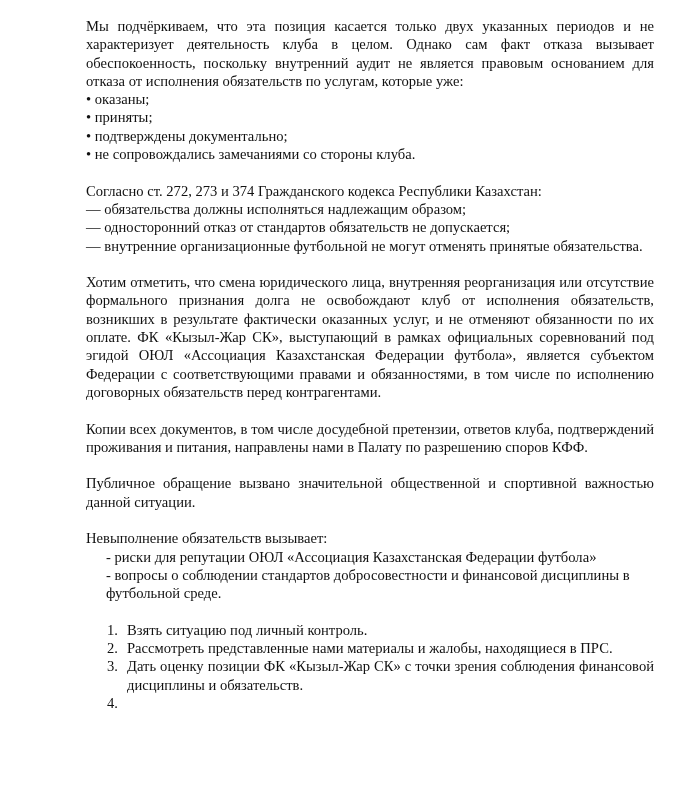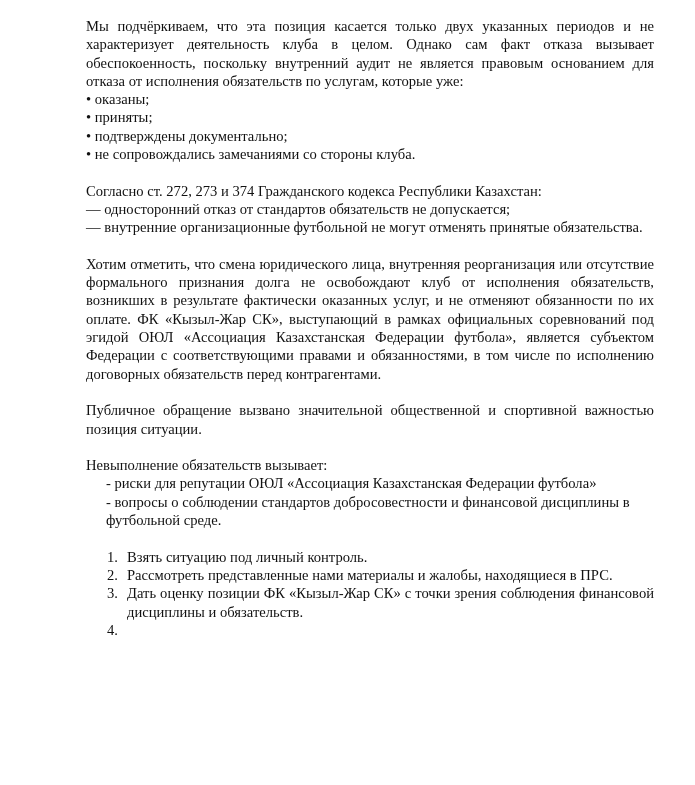--- a/index.html
+++ b/index.html
@@ -26,28 +26,30 @@
   <div class="para">
     <div class="justify">Мы подчёркиваем, что эта позиция касается только двух указанных периодов и не характеризует деятельность клуба в целом. Однако сам факт отказа вызывает обеспокоенность, поскольку внутренний аудит не является правовым основанием для отказа от исполнения обязательств по услугам, которые уже:</div>
     <span class="line">• оказаны;</span>
     <span class="line">• приняты;</span>
     <span class="line">• подтверждены документально;</span>
     <span class="line">• не сопровождались замечаниями со стороны клуба.</span>
   </div>
 
   <div class="para">
     <span class="line">Согласно ст. 272, 273 и 374 Гражданского кодекса Республики Казахстан:</span>
+    <span class="line">— обязательства должны исполняться надлежащим образом;</span>
     <span class="line">— односторонний отказ от стандартов обязательств не допускается;</span>
     <span class="line">— внутренние организационные футбольной не могут отменять принятые обязательства.</span>
   </div>
 
   <div class="para justify">Хотим отметить, что смена юридического лица, внутренняя реорганизация или отсутствие формального признания долга не освобождают клуб от исполнения обязательств, возникших в результате фактически оказанных услуг, и не отменяют обязанности по их оплате. ФК «Кызыл-Жар СК», выступающий в рамках официальных соревнований под эгидой ОЮЛ «Ассоциация Казахстанская Федерации футбола», является субъектом Федерации с соответствующими правами и обязанностями, в том числе по исполнению договорных обязательств перед контрагентами.</div>
 
+  <div class="para justify">Копии всех документов, в том числе досудебной претензии, ответов клуба, подтверждений проживания и питания, направлены нами в Палату по разрешению споров КФФ.</div>
 
-  <div class="para justify">Публичное обращение вызвано значительной общественной и спортивной важностью позиция ситуации.</div>
+  <div class="para justify">Публичное обращение вызвано значительной общественной и спортивной важностью данной ситуации.</div>
 
   <div class="para">
     <span class="line">Невыполнение обязательств вызывает:</span>
     <ul class="indent-list">
       <li>- риски для репутации ОЮЛ «Ассоциация Казахстанская Федерации футбола»</li>
       <li>- вопросы о соблюдении стандартов добросовестности и финансовой дисциплины в футбольной среде.</li>
     </ul>
   </div>
 
   <div class="para">

